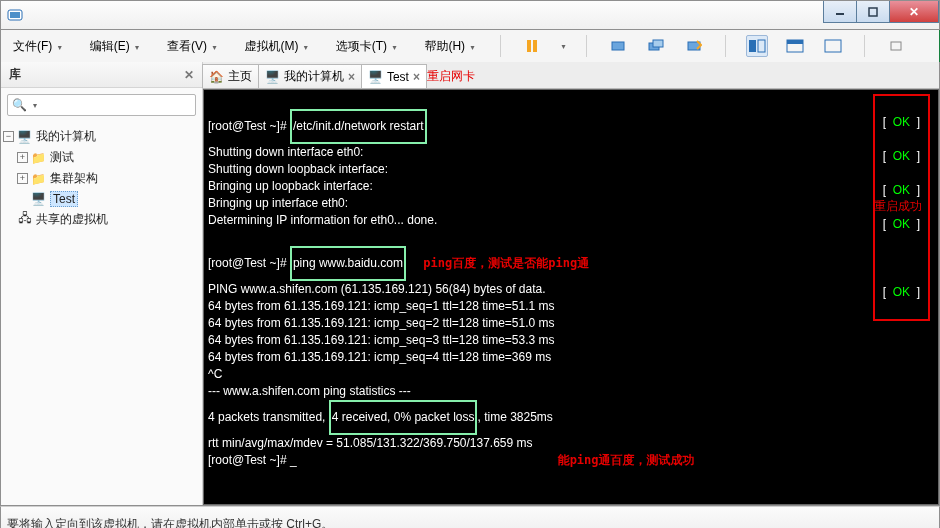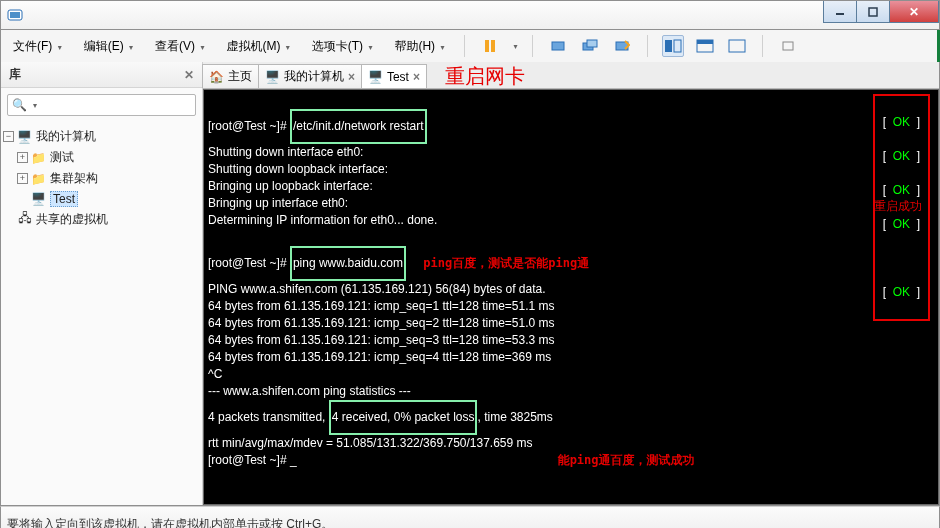--- a/index.html
+++ b/index.html
@@ -6,21 +6,21 @@
 body { width: 940px; height: 528px; background: #fff; overflow: hidden; }
 
 .titlebar { height: 30px; background: linear-gradient(#fdfdfd,#f0f0f0); border: 1px solid #8f8f8f; display: flex; align-items: center; padding-left: 6px; position: relative; }
 .titlebar .icon { width: 16px; height: 16px; margin-right: 6px; display:flex;align-items:center;justify-content:center; }
 .win-controls { position: absolute; right: 0; top: 0; display: flex; }
 .win-btn { width: 34px; height: 22px; display:flex; align-items:center; justify-content:center; border:1px solid #5b7d9c; border-top:none; margin-left:-1px; }
 .win-min, .win-max { background: linear-gradient(#e8eff8,#c9dbef); }
 .win-close { background: linear-gradient(#e9909b,#d0413f); width: 50px; }
 .win-close span { color:#fff; font-weight:bold; }
 
-.menubar { height: 32px; background:#f5f5f5; border-left:1px solid #8f8f8f; border-right:3px solid #15803d; display:flex; align-items:center; padding:0 6px; gap:10px; }
+.menubar { height: 32px; background:#f5f5f5; border-left:1px solid #8f8f8f; border-right:1px solid #15803d; display:flex; align-items:center; padding:0 6px; gap:16px; }
 .menu-item { padding: 4px 6px; border-radius:2px; }
 .sep { width:1px; height:22px; background:#d0d0d0; margin:0 4px; }
 .toolbar-ico { width:22px; height:22px; display:flex; align-items:center; justify-content:center; border:1px solid transparent; border-radius:2px; }
 .toolbar-ico.active { border-color:#9db8d8; background:#dce9f7; }
 .drop { font-size:8px; color:#666; margin-left:2px; }
 
 .main { display:flex; height:444px; border:1px solid #8f8f8f; border-top:none; }
 .sidebar { width:202px; background:#fafafa; border-right:1px solid #cfcfcf; display:flex; flex-direction:column; }
 .side-hdr { background:linear-gradient(#f9f9f9,#ececec); border-bottom:1px solid #d5d5d5; padding:4px 8px; font-weight:bold; color:#333; display:flex; justify-content:space-between; align-items:center; }
 .side-search { margin:6px; border:1px solid #b5b5b5; border-radius:2px; background:#fff; display:flex; align-items:center; padding:3px 4px; }
@@ -30,21 +30,21 @@
 .tree-item .exp { width:11px; height:11px; border:1px solid #888; display:flex; align-items:center; justify-content:center; font-size:9px; line-height:1; margin-right:3px; color:#555; }
 .tree-item .spc { width:14px; display:inline-block; }
 .tree-item.selected span.label { background:#cde6ff; border:1px dotted #6a9fd0; padding:0 2px; }
 .tree-ico { width:16px; height:16px; margin-right:3px; display:inline-flex; align-items:center; justify-content:center; }
 
 .content { flex:1; background:#ededed; display:flex; flex-direction:column; }
 .tabs { display:flex; align-items:flex-end; height:27px; background:#ededed; border-bottom:1px solid #b8b8b8; padding-top:3px; }
 .tab { height:24px; border:1px solid #b8b8b8; border-bottom:none; background:linear-gradient(#fcfcfc,#eee); display:flex; align-items:center; padding:0 6px; margin-left:-1px; font-size:12px; gap:4px; }
 .tab.active { background:#fff; }
 .tab .close { color:#787878; font-weight:bold; }
-.annot-top { color:#e60000; font-family:"Microsoft YaHei"; font-size:20px; padding-left:18px; align-self:center; }
+.annot-top { color:#e60000; font-family:"Microsoft YaHei"; font-size:12px; align-self:center; }
 
 .term { flex:1; background:#000; color:#fff; font-family:"Courier New",monospace; font-size:14.5px; line-height:17px; padding:2px 4px; white-space:pre; overflow:hidden; border:1px solid #666; position:relative; }
 .redbox { border:2px solid #86efac; padding:8px 1px; display:inline-block; line-height:15px; }
 .redtext { color:#e60000; font-family:"Microsoft YaHei",monospace;font-weight:bold; }
 .ok-block { position:absolute; right:8px; top:4px; border:2px solid #e60000; padding:1px 8px; font-family:"Courier New",monospace; }
 .ok-block .okline { color:#fff; }
 .ok-block .ok { color:#00ff00; }
 .success-lbl { position:absolute; right:16px; top:108px; color:#e60000; font-family:"Microsoft YaHei"; }
 
 .statusbar { height:36px; border:1px solid #8f8f8f; border-top:1px solid #cfcfcf; background:linear-gradient(#fbfbfb,#ececec); display:flex; align-items:center; padding:0 6px; font-size:12px; color:#333; }

